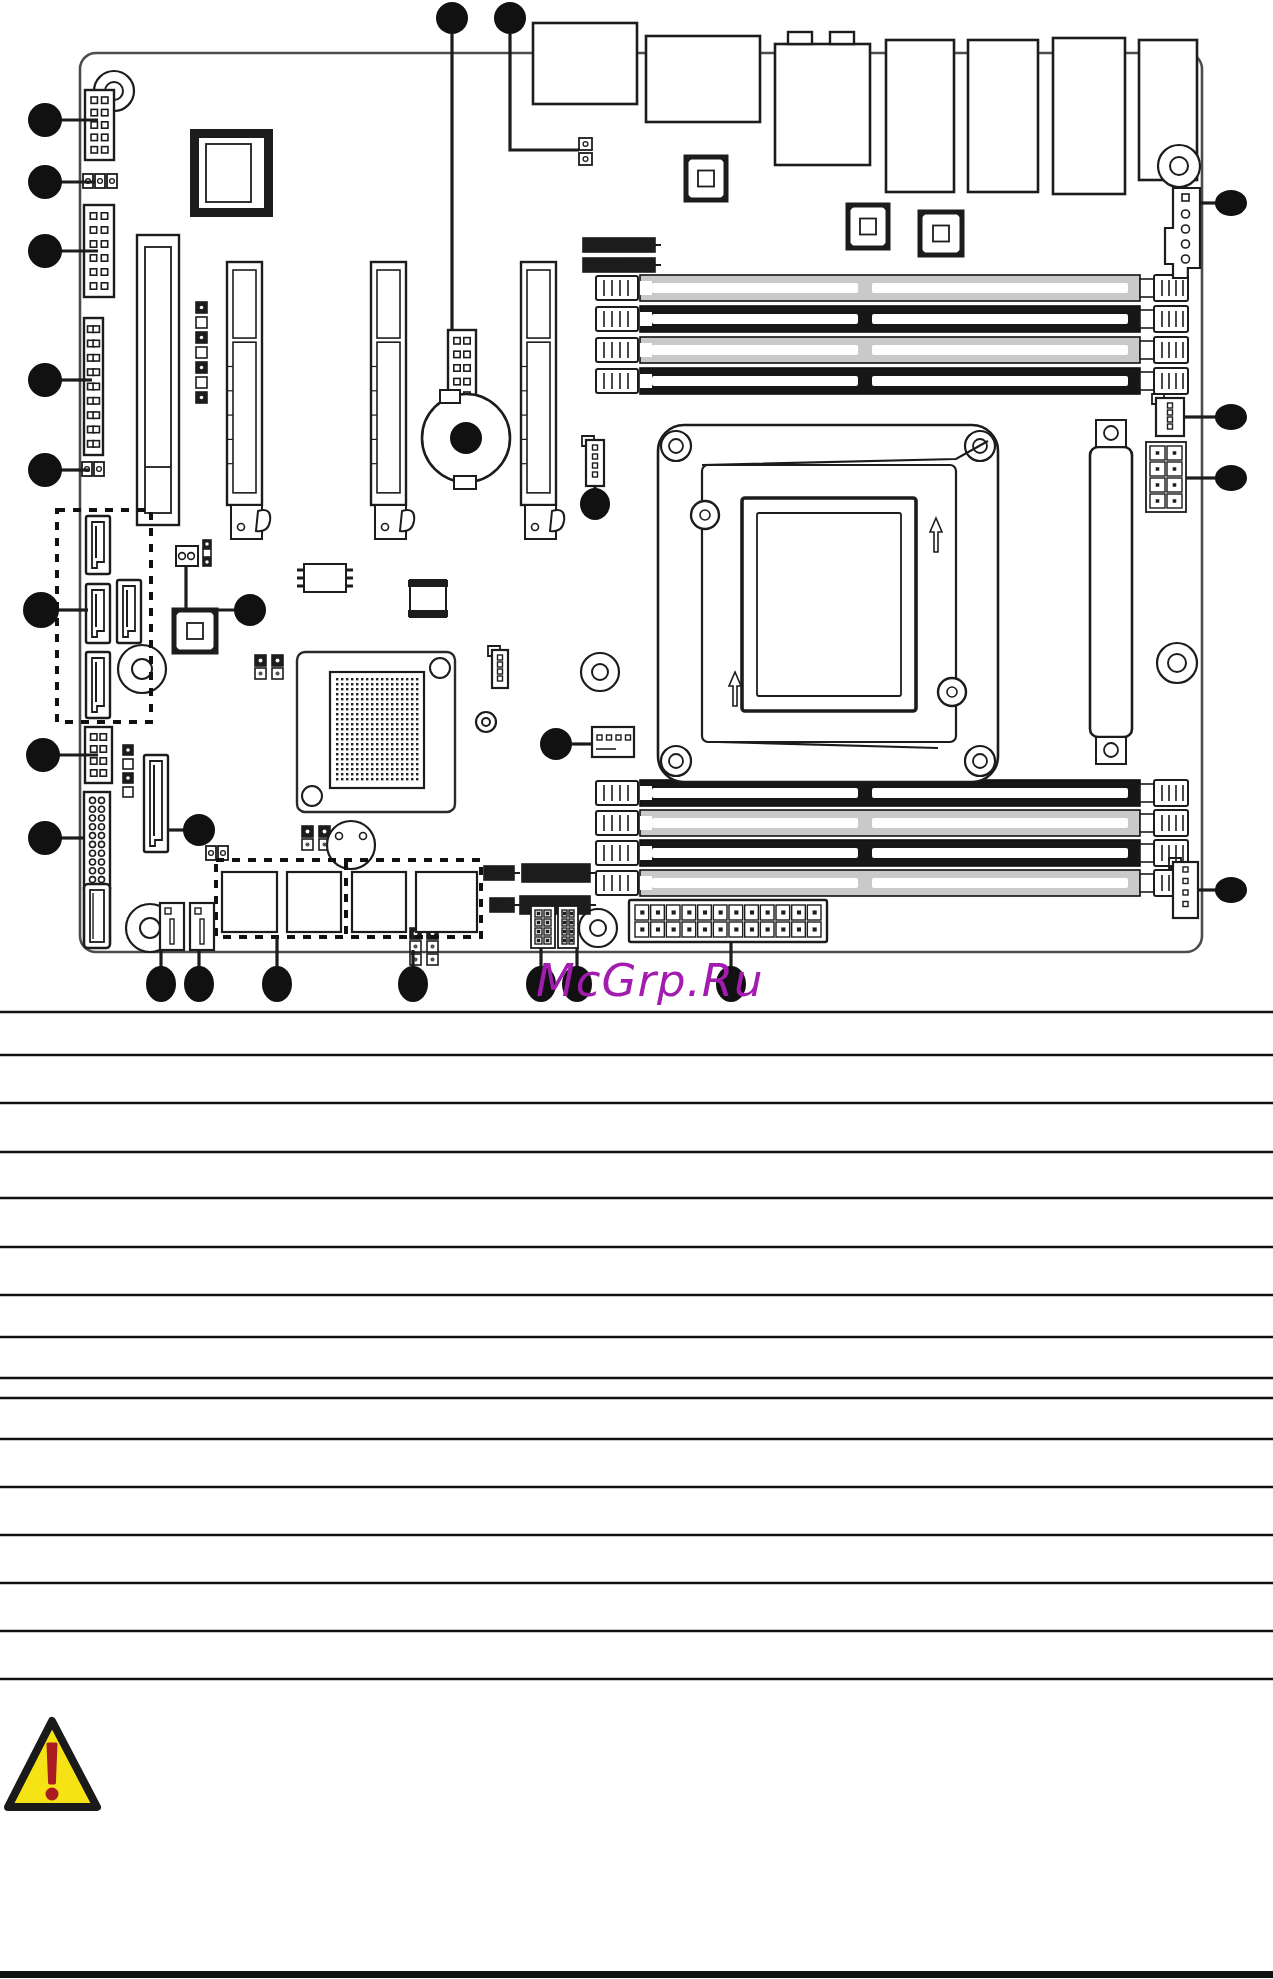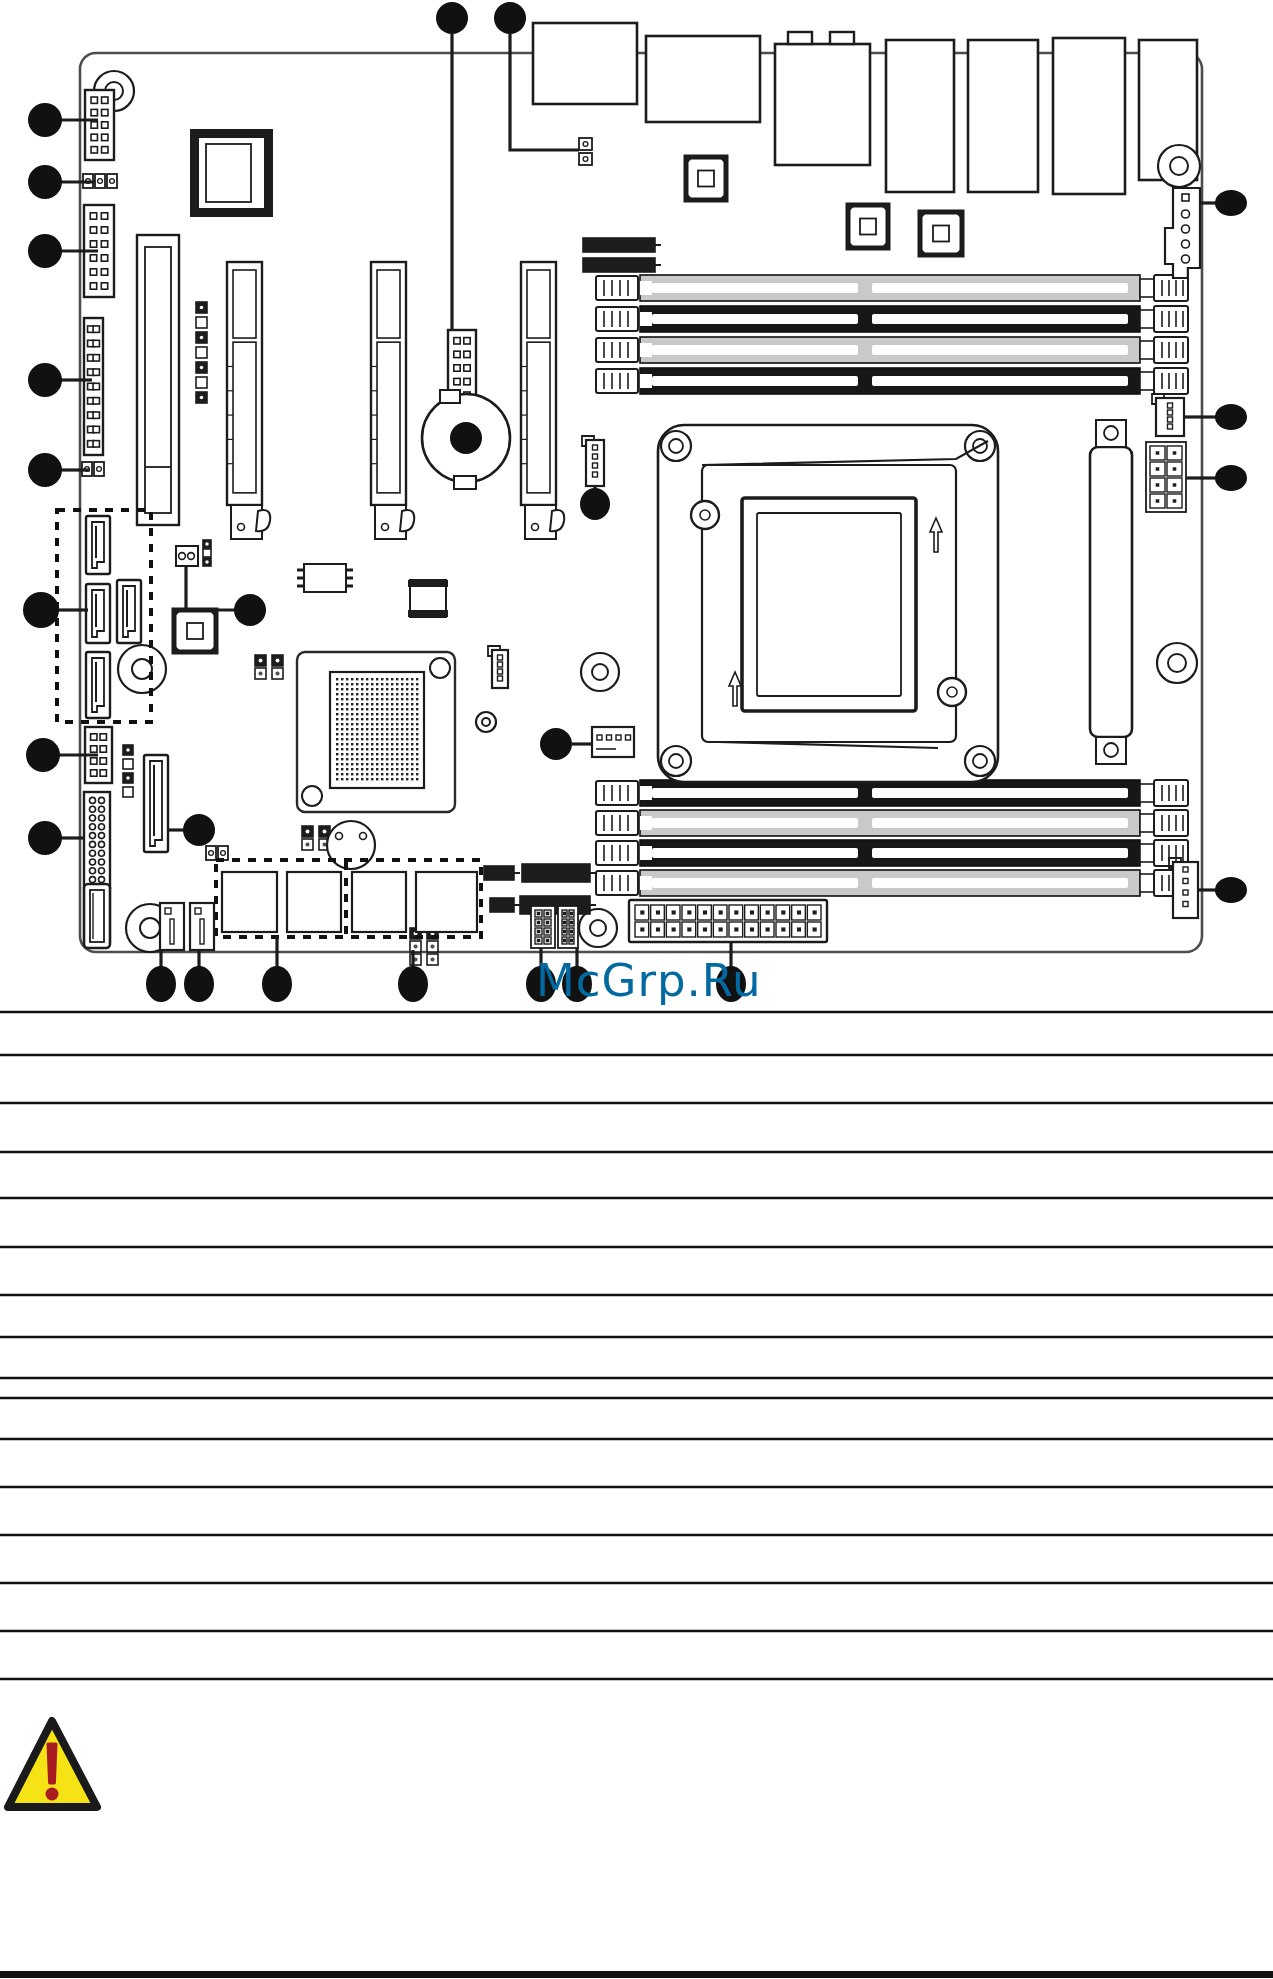--- a/index.html
+++ b/index.html
@@ -1,20 +1,20 @@
 <!DOCTYPE html>
 <html><head>
 <meta charset="utf-8">
 <style>
   html,body{margin:0;padding:0;background:#ffffff;}
   .page{position:relative;width:1273px;height:1979px;background:#ffffff;overflow:hidden;
         font-family:"DejaVu Sans",sans-serif;}
   #board-svg{position:absolute;left:0;top:0;}
-  .watermark{position:absolute;left:536px;top:954px;font-size:45px;
-             font-weight:500;letter-spacing:1px;color:#0369a1;white-space:nowrap;
+  .watermark{position:absolute;left:536px;top:954px;font-size:45px;font-style:italic;
+             font-weight:500;letter-spacing:1px;color:#a21caf;white-space:nowrap;
              font-family:"DejaVu Sans",sans-serif;}
 </style>
 </head>
 <body>
 
 <div class="page">
   <svg id="board-svg" width="1273" height="1979" viewBox="0 0 1273 1979">
       <g>
         <rect x="80" y="53" width="1122" height="899" rx="16" fill="#ffffff" stroke="#4d4d4d" stroke-width="2.6"></rect>
       </g>

